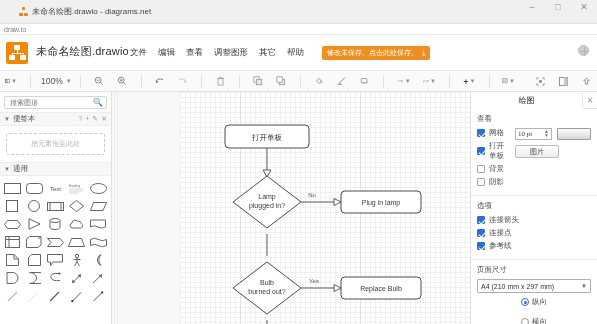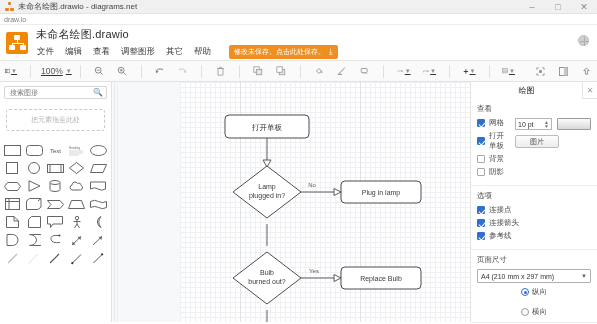--- a/index.html
+++ b/index.html
@@ -7,22 +7,22 @@
   body {
     width:597px; height:324px; overflow:hidden;
     font-family:"Liberation Sans", sans-serif;
     font-size:9px; color:#333; background:#fff;
     -webkit-font-smoothing:antialiased;
   }
   #app { position:relative; width:597px; height:324px; overflow:hidden; background:#fff; }
 
   
   .titlebar {
-    height:14px; background:#f0f0f0; border-bottom:1px solid #e2e2e2;
-    display:flex; align-items:center; padding:0 2px; position:relative;
+    height:24px; background:#f0f0f0; border-bottom:1px solid #e2e2e2;
+    display:flex; align-items:center; padding:0 16px; position:relative;
   }
   .tb-icon { width:9px; height:9px; margin:0 4px 0 3px; position:relative; flex:none; }
   .tb-icon .sq { position:absolute; background:#e8821e; border-radius:1px; }
   .tb-icon .s1 { width:3.5px; height:3px; left:2.7px; top:0; }
   .tb-icon .s2 { width:3.5px; height:3px; left:0; top:5.5px; }
   .tb-icon .s3 { width:3.5px; height:3px; left:5.3px; top:5.5px; }
   .tb-title { font-size:8px; color:#444; white-space:nowrap; }
   .win-ctrls { position:absolute; right:0; top:0; height:14px; display:flex; }
   .win-btn {
     width:26px; height:14px; display:flex; align-items:center; justify-content:center;
@@ -47,21 +47,21 @@
   }
   .applogo .n { position:absolute; background:#fff; border-radius:1px; }
   .applogo .n1 { width:6px; height:5px; left:8px; top:3px; }
   .applogo .n2 { width:6px; height:5px; left:2.5px; top:13px; }
   .applogo .n3 { width:6px; height:5px; left:13.5px; top:13px; }
   .applogo .ln { position:absolute; background:#fff; }
   .applogo .l1 { width:1px; height:4px; left:10.5px; top:8px; }
   .applogo .l2 { width:11px; height:1px; left:5.5px; top:11px; }
   .applogo .l3 { width:1px; height:2px; left:5.5px; top:11px; }
   .applogo .l4 { width:1px; height:2px; left:16.5px; top:11px; }
-  .hdr-right { display:flex; flex-direction:column; justify-content:center; }
+  .hdr-right { display:flex; flex-direction:row; justify-content:center; }
   .doctitle { font-size:11px; color:#2b2b2b; letter-spacing:.2px; margin-bottom:3px; }
   .menurow { display:flex; align-items:center; gap:9px; }
   .menuitem { font-size:8.5px; color:#3b3b3b; padding:1px 1px; cursor:default; white-space:nowrap; }
   .savebadge {
     margin-left:8px; background:#ef8f21; color:#fff; font-size:7px;
     border-radius:2px; padding:2px 5px; display:flex; align-items:center; gap:4px;
     white-space:nowrap;
   }
   .savebadge .dl { font-size:8px; }
   .avatar {
@@ -72,21 +72,21 @@
   .avatar::before {
     content:""; position:absolute; left:1px; top:4.5px; width:9px; height:1px; background:#b0b0b0;
   }
   .avatar::after {
     content:""; position:absolute; left:4.5px; top:1px; width:1px; height:9px; background:#b0b0b0;
   }
 
   
   .toolbar {
     height:21px; background:#fafafa; border-bottom:1px solid #e2e2e2;
-    display:flex; align-items:center; padding:0 3px; gap:8px;text-decoration:underline;
+    display:flex; align-items:center; padding:0 3px; gap:8px;
   }
   .tbtn {
     height:17px; min-width:15px; display:flex; align-items:center; justify-content:center;
     padding:0 2px; color:#6f6f6f; border-radius:2px; gap:1px;
   }
   .tsep { width:1px; height:13px; background:#e0e0e0; margin:0 3px; }
   .caret { font-size:6px; color:#909090; }
   .zoomlbl { font-size:8.5px; color:#555; padding:0 2px; }
   .tspacer { flex:1; }
 
@@ -159,21 +159,21 @@
   .cbx {
     width:8px; height:8px; border:1px solid #a8a8a8; border-radius:1px; background:#fff;
     flex:none; position:relative;
   }
   .cbx.on { background:#2f6fd0; border-color:#2f6fd0; }
   .cbx.on::after {
     content:""; position:absolute; left:2px; top:0.5px; width:2.5px; height:5px;
     border:solid #fff; border-width:0 1.3px 1.3px 0; transform:rotate(42deg);
   }
   .rlabel { font-size:7.5px; color:#4c4c4c; }
-  .viewgrid { display:flex; }
+  .viewgrid { display:flex;font-family:Liberation Serif, serif; }
   .viewcol-l { width:50px; }
   .viewcol-r { flex:1; padding-left:4px; }
   .numfield {
     display:flex; align-items:center; border:1px solid #b5b5b5; background:#fff;
     height:12px; width:37px; padding:0 2px; font-size:7px; color:#333;
   }
   .numfield .spin { margin-left:auto; display:flex; flex-direction:column; line-height:4px; font-size:5px; color:#777; }
   .colorchip {
     height:12px; width:34px; border:1px solid #9b9b9b; border-radius:1px;
     background:linear-gradient(#fcfcfc,#d8d8d8);
@@ -398,23 +398,37 @@
   <div class="body">
 
     <div class="leftbar">
       <div class="searchwrap">
         <div class="searchbox">
           <input placeholder="搜索图形" style="">
           <span class="sicon">🔍</span>
         </div>
       </div>
 
+      <div class="sechdr">
+        <span class="arw">▼</span>
+        <span>便签本</span>
+        <span class="acts">
+          <span>?</span>
+          <span>+</span>
+          <span>✎</span>
+          <span>✕</span>
+        </span>
+      </div>
 
       <div class="scratch">把元素拖至此处</div>
 
+      <div class="sechdr">
+        <span class="arw">▼</span>
+        <span>通用</span>
+      </div>
 
       <div class="shapegrid">
         <div class="shapecell">
             <svg width="17" height="11">
               <rect x="0.5" y="0.5" width="16" height="10" fill="#fff" stroke="#666"></rect>
             </svg>
           </div>
         <div class="shapecell">
             <svg width="17" height="11">
               <rect x="0.5" y="0.5" width="16" height="10" rx="3" fill="#fff" stroke="#666"></rect>
@@ -713,25 +727,25 @@
             </div>
             <div class="imgbtn">图片</div>
           </div>
         </div>
       </div>
 
       <div class="rsec">
         <div class="rsec-title">选项</div>
         <div class="rrow">
           <span class="cbx on"></span>
-          <span class="rlabel">连接点</span>
+          <span class="rlabel">连接箭头</span>
         </div>
         <div class="rrow">
           <span class="cbx on"></span>
-          <span class="rlabel">连接箭头</span>
+          <span class="rlabel">连接点</span>
         </div>
         <div class="rrow">
           <span class="cbx on"></span>
           <span class="rlabel">参考线</span>
         </div>
       </div>
 
       <div class="rsec">
         <div class="rsec-title">页面尺寸</div>
         <div class="selectbox">

